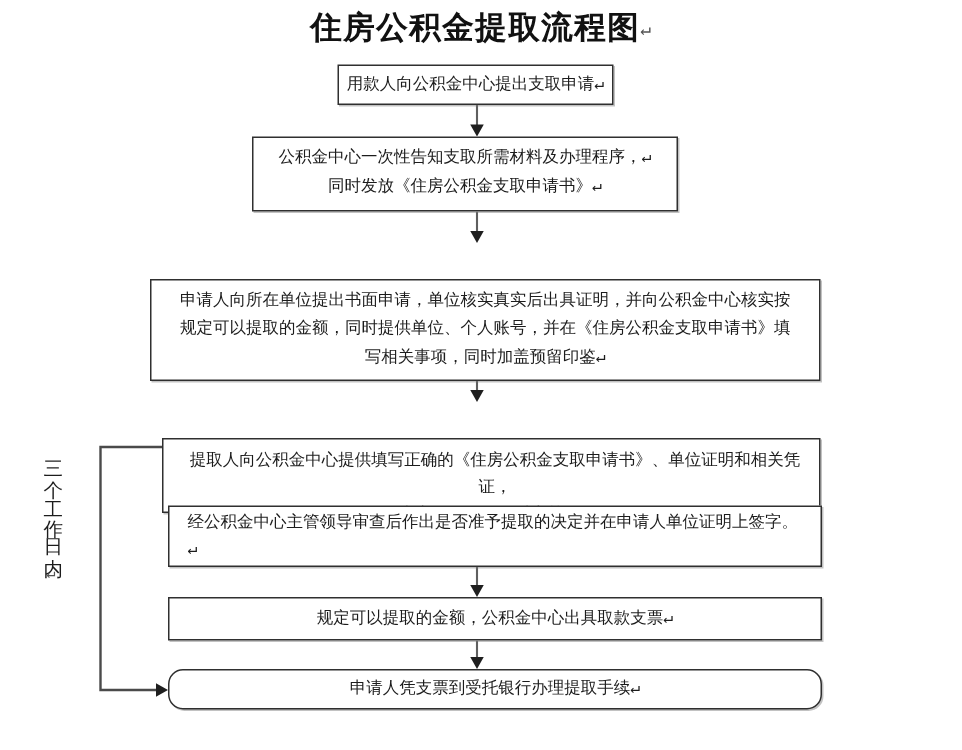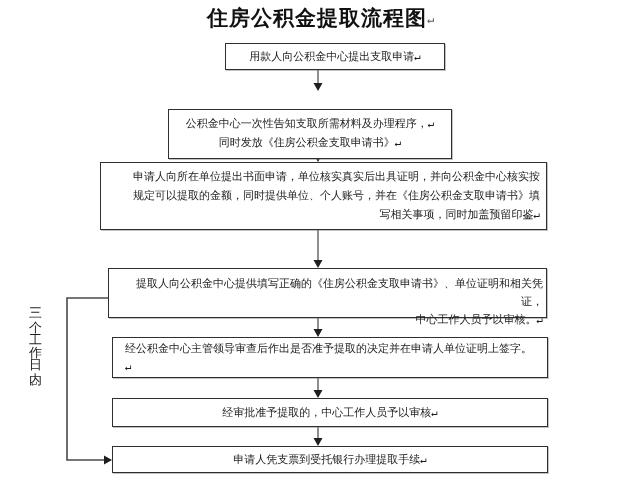--- a/index.html
+++ b/index.html
@@ -45,33 +45,33 @@
     white-space: pre-line;
     box-sizing: border-box;
     color: #1c1c1c;
   }
   .box.center {
     display: flex;
     align-items: center;
     justify-content: center;
     text-align: center;
   }
-  .box.leftalign { text-align: right; }
+  .box.leftalign { text-align: center; margin-top: 24px; }
   .box.vcenter {
     display: flex;
     align-items: center;
     text-align: left;
   }
-  #box1 { left: 225px; top: 43px;  width: 220px; height: 27px; }
-  #box2 { left: 168px; top: 91px;  width: 284px; height: 50px; line-height: 19px; margin-top: 18px; }
+  #box1 { left: 225px; top: 43px;  width: 184px; height: 27px; }
+  #box2 { left: 168px; top: 91px;  width: 284px; height: 50px; line-height: 19px; }
   #box3 { left: 100px; top: 162px; width: 447px; height: 68px; padding: 5px 6px; line-height: 19px; }
   #box4 { left: 108px; top: 268px; width: 439px; height: 50px; padding: 6px 3px 6px 8px; }
   #box5 { left: 112px; top: 337px; width: 436px; height: 41px; padding: 0 12px; }
   #box6 { left: 112px; top: 398px; width: 436px; height: 29px; }
-  #box7 { left: 112px; top: 446px; width: 436px; height: 27px; }
+  #box7 { left: 112px; top: 446px; width: 436px; height: 27px; border-radius: 10px; }
   .side-label {
     position: absolute;
     left: 25px;
     top: 297px;
     display: flex;
     flex-direction: column;
     align-items: center;
   }
   .side-label .vtext {
     writing-mode: vertical-lr;
@@ -118,21 +118,21 @@
 
   <div id="box1" class="box center">用款人向公积金中心提出支取申请↵</div>
   <div id="box2" class="box center">公积金中心一次性告知支取所需材料及办理程序，↵
 同时发放《住房公积金支取申请书》↵</div>
   <div id="box3" class="box leftalign">申请人向所在单位提出书面申请，单位核实真实后出具证明，并向公积金中心核实按
 规定可以提取的金额，同时提供单位、个人账号，并在《住房公积金支取申请书》填
 写相关事项，同时加盖预留印鉴↵</div>
   <div id="box4" class="box leftalign">提取人向公积金中心提供填写正确的《住房公积金支取申请书》、单位证明和相关凭证，
 中心工作人员予以审核。↵</div>
   <div id="box5" class="box vcenter">经公积金中心主管领导审查后作出是否准予提取的决定并在申请人单位证明上签字。↵</div>
-  <div id="box6" class="box center">经审批准予提取的，中心工作人员予以审核↵</div>
+  <div id="box6" class="box center">规定可以提取的金额，公积金中心出具取款支票↵</div>
   <div id="box7" class="box center">申请人凭支票到受托银行办理提取手续↵</div>
 
   <div class="side-label">
     <span class="vtext">三个工作日内</span>
     <span class="mark">↵</span>
   </div>
 
 </div>
 
 </body></html>

